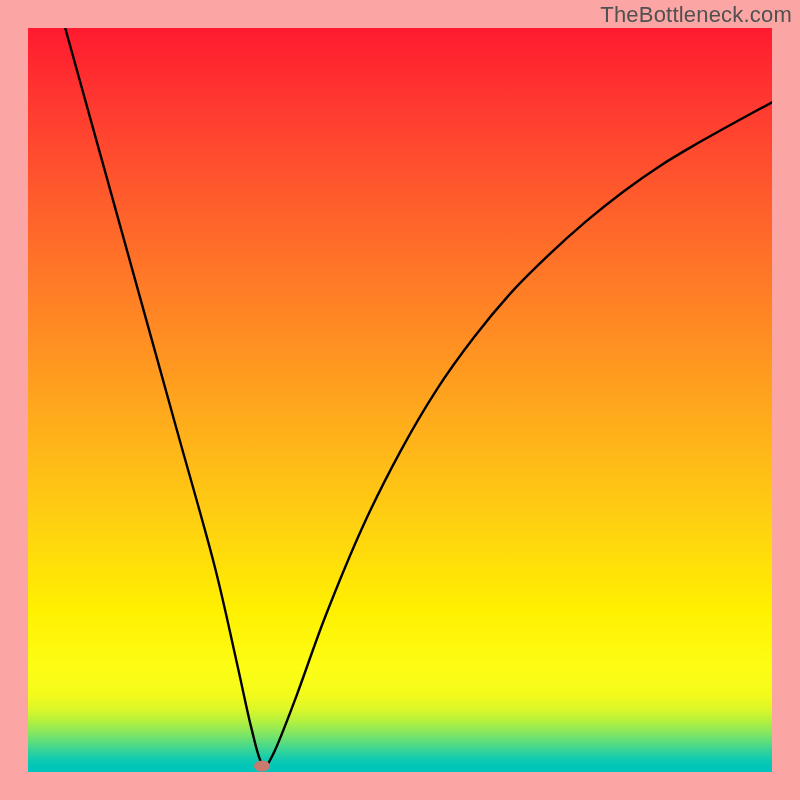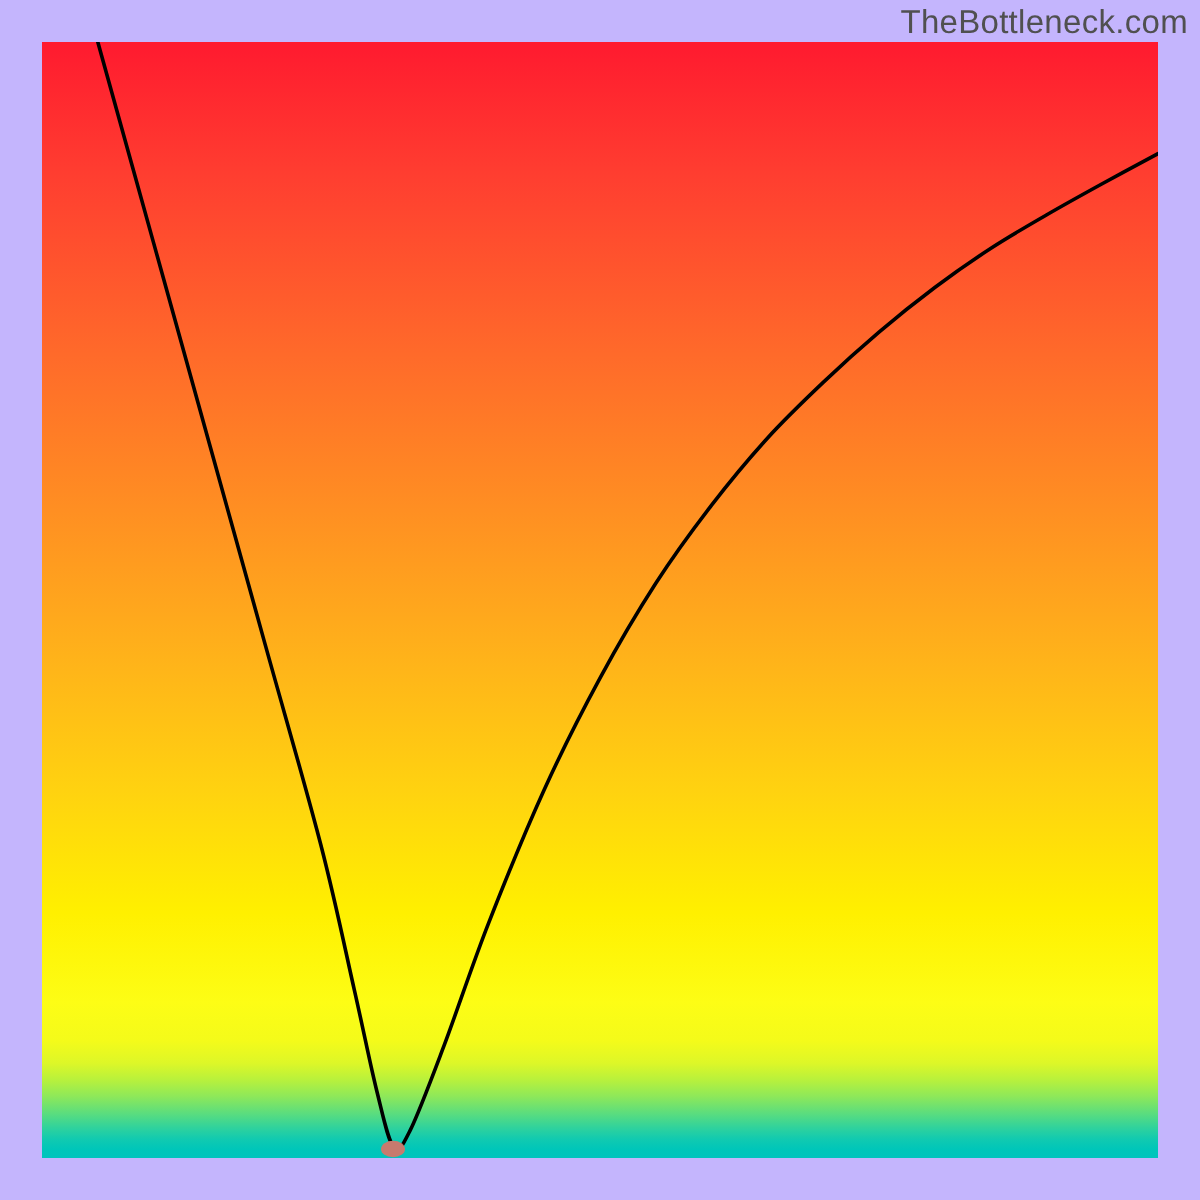--- a/index.html
+++ b/index.html
@@ -8,21 +8,21 @@
     width: 800px;
     height: 800px;
     background: #000;
     font-family: Arial, Helvetica, sans-serif;
     overflow: hidden;
   }
   .frame {
     position: relative;
     width: 800px;
     height: 800px;
-    background: #c4b5fd;
+    background: #fca5a5;
   }
   .watermark {
     position: absolute;
     top: 2px;
     right: 8px;
     color: #505050;
     font-size: 22px;
     font-weight: 500;
     letter-spacing: 0.2px;
     z-index: 5;

